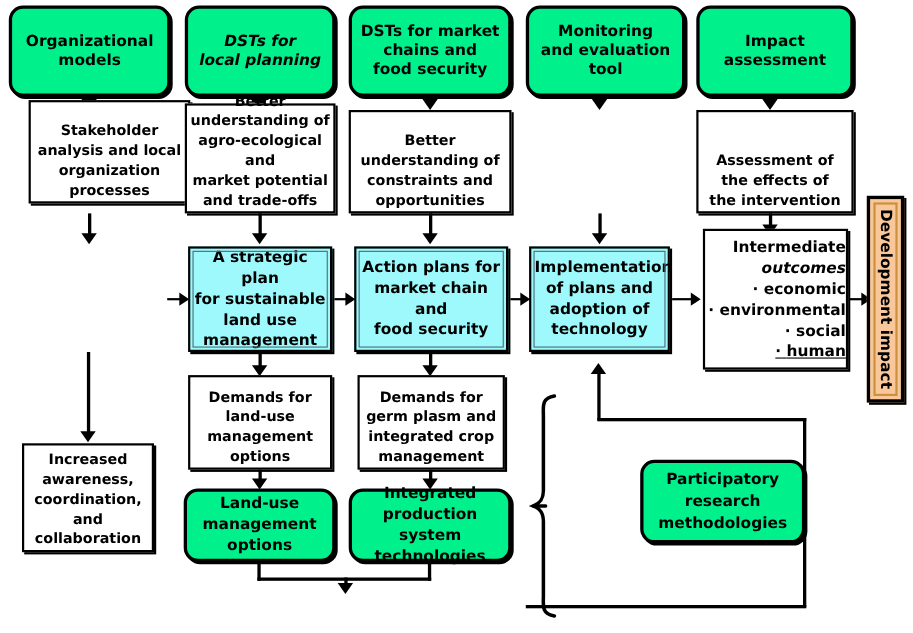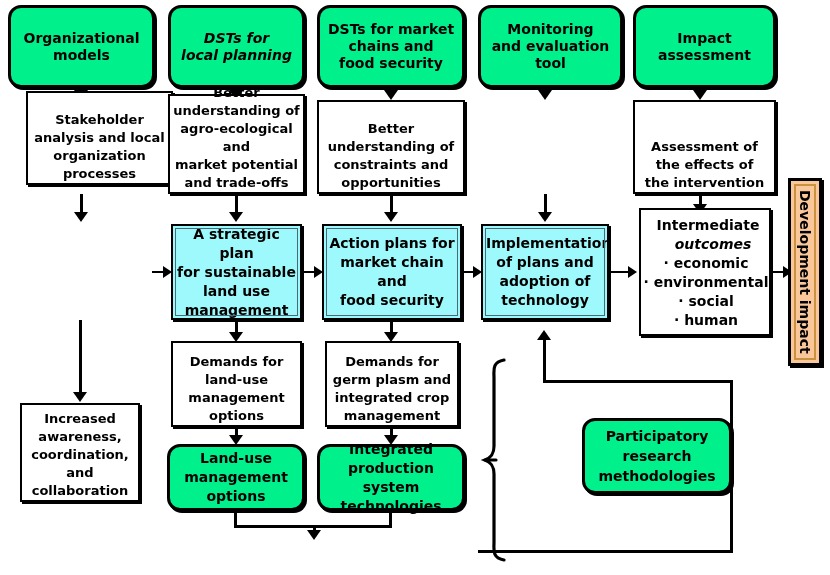--- a/index.html
+++ b/index.html
@@ -123,27 +123,27 @@
   <div class="arrow-r" style="left:163px;top:266px;"></div>
   <div class="thinline" style="left:304px;top:271px;width:12px;"></div>
   <div class="arrow-r" style="left:314px;top:266px;"></div>
   <div class="thinline" style="left:464px;top:271px;width:12px;"></div>
   <div class="arrow-r" style="left:473px;top:266px;"></div>
   <div class="thinline" style="left:611px;top:271px;width:22px;"></div>
   <div class="arrow-r" style="left:628px;top:266px;"></div>
 
   <div class="node white" style="left:639px;top:208px;width:132px;height:128px;font-size:14px;line-height:19px;
               align-items:flex-start;justify-content:flex-start;padding:6px 0 0 6px;">
-    <span class="txt" style="text-align:center;padding:0;">
+    <span class="txt" style="text-align:right;padding:0;">
       <span style="display:block;font-weight:bold;">Intermediate</span>
       <span style="display:block;font-weight:bold;padding-left:10px;font-style:italic;">outcomes</span>
       <span style="display:block;font-weight:bold;margin-left:-4px;"><span>·</span> <span>economic</span></span>
       <span style="display:block;font-weight:bold;margin-left:-4px;"><span>·</span> <span>environmental</span></span>
       <span style="display:block;font-weight:bold;margin-left:-4px;"><span>·</span> <span>social</span></span>
-      <span style="display:block;font-weight:bold;margin-left:-4px;"><span>·</span> <span>human</span></span>
+      <span style="display:block;font-weight:bold;margin-left:-4px;text-decoration:underline;"><span>·</span> <span>human</span></span>
     </span>
   </div>
 
   <div class="thinline" style="left:772px;top:271px;width:15px;"></div>
   <div class="arrow-r" style="left:783px;top:266px;"></div>
 
   <div class="node devimpact" style="left:788px;top:178px;width:34px;height:188px;font-size:14px;">
     <span class="inner2"></span>
     <span class="vtext">Development impact</span>
   </div>

